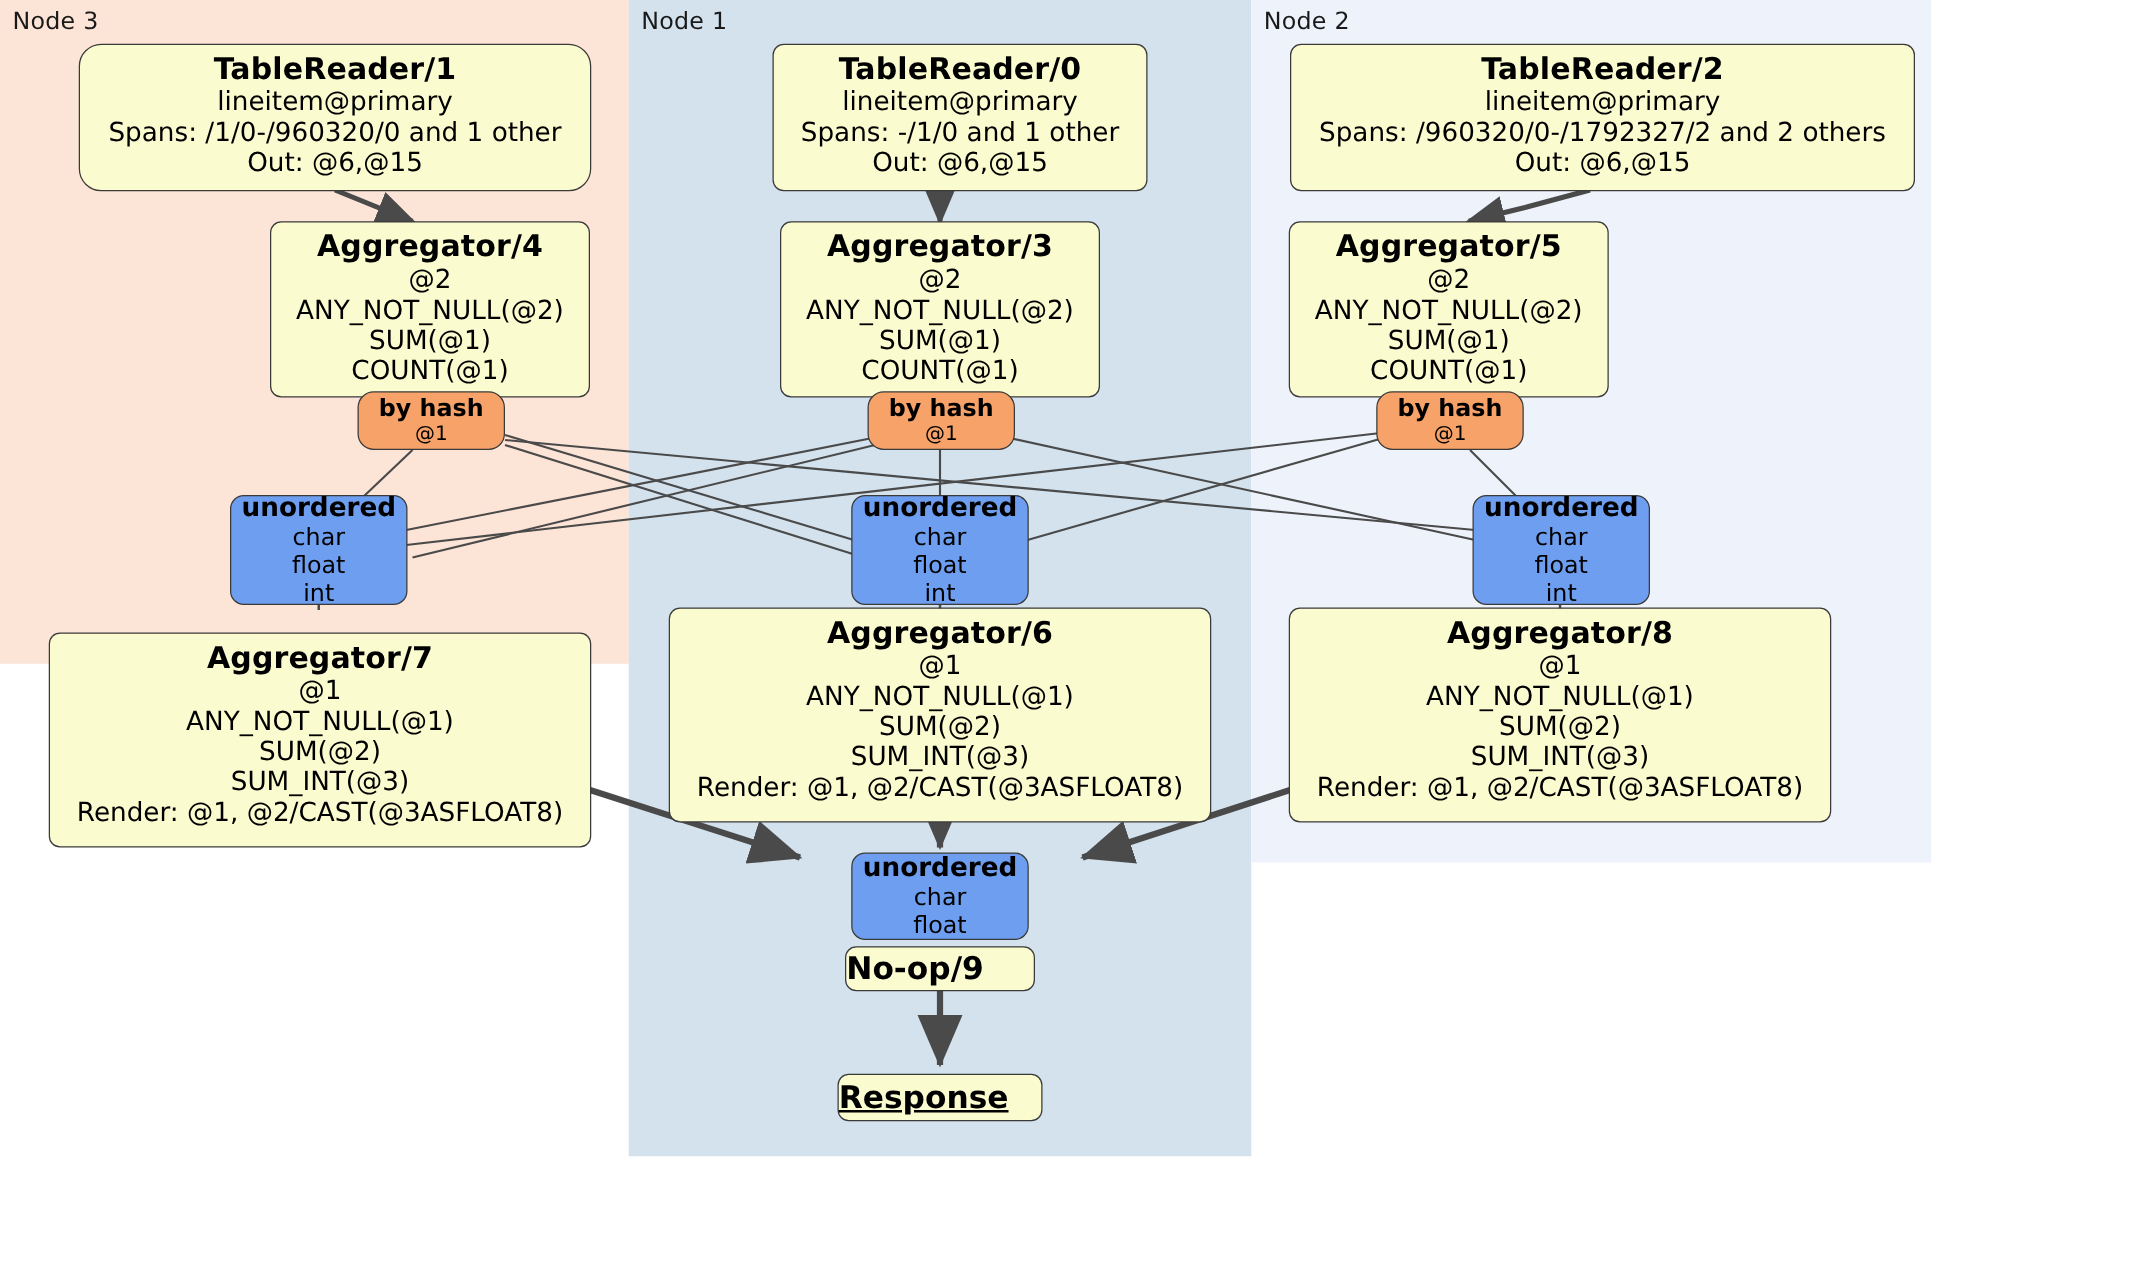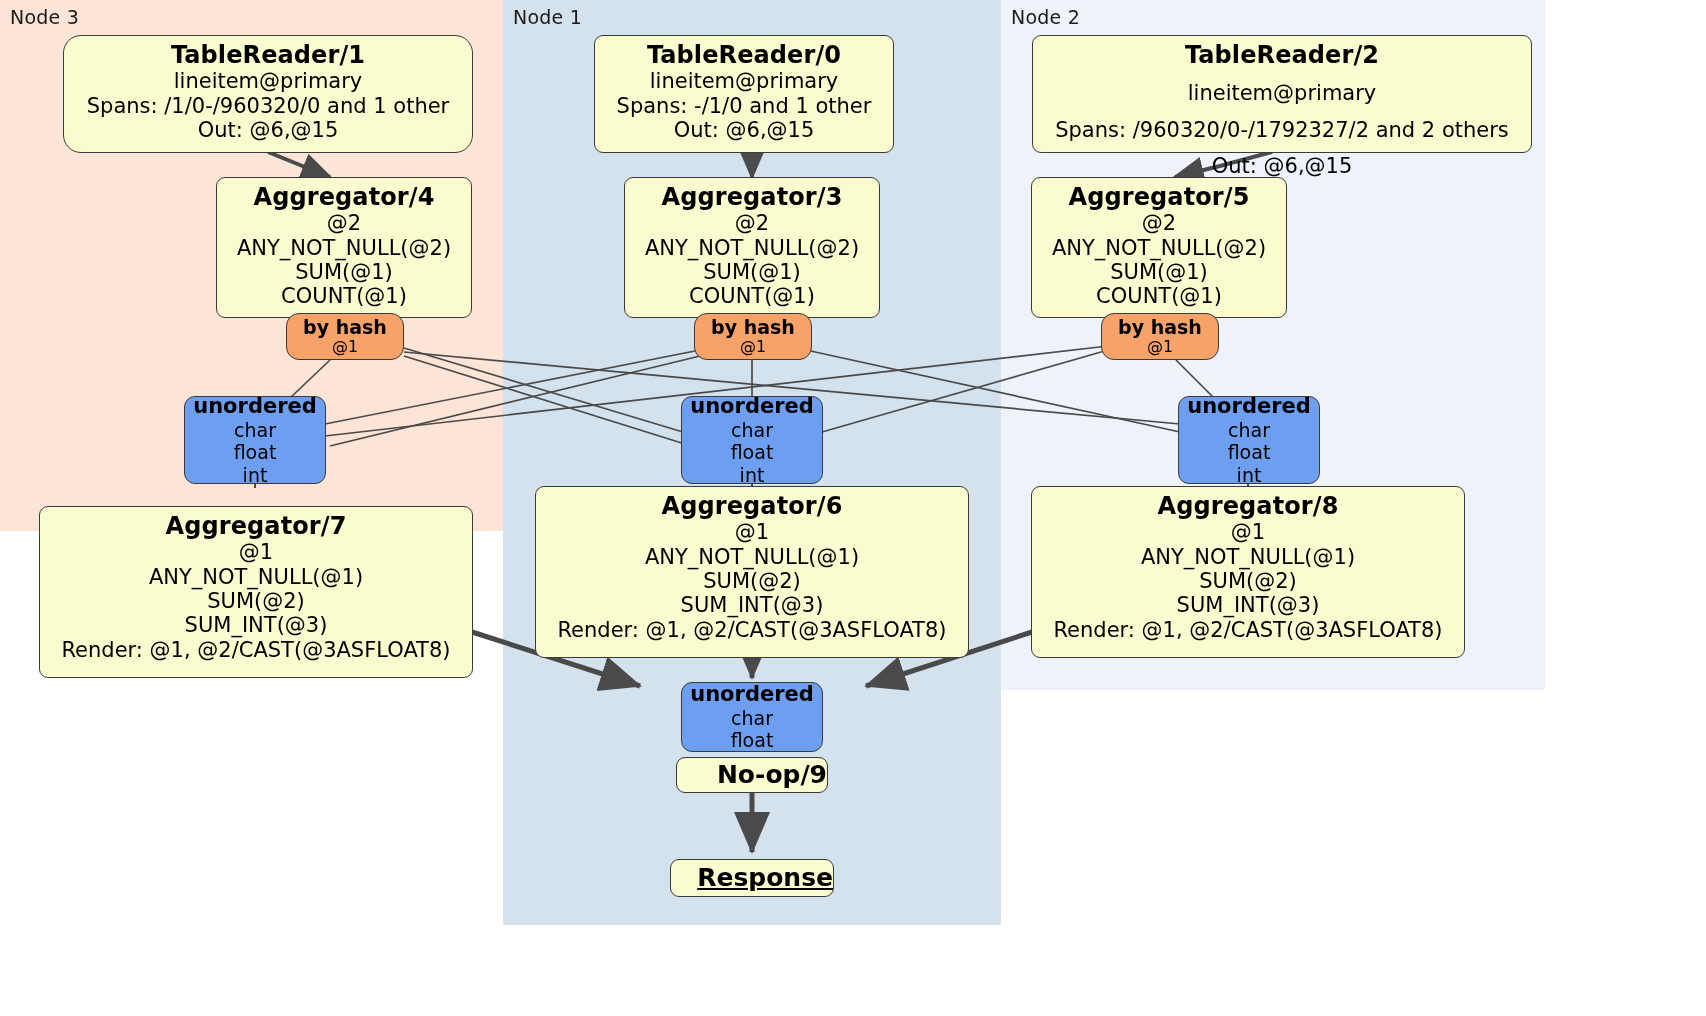--- a/index.html
+++ b/index.html
@@ -30,21 +30,21 @@
   .pill-hash .ln{font-size:16px;color:#000;line-height:1.15;}
 
   .router{position:absolute;box-sizing:border-box;border:1.6px solid #3a3a3a;
        border-radius:11px;background:#6e9ef0;display:flex;flex-direction:column;
        align-items:center;justify-content:center;text-align:left;}
   .router .ttl{font-size:21px;font-weight:bold;color:#000;line-height:1.18;}
   .router .ln{font-size:19px;color:#000;line-height:1.18;}
 
   .small-box{position:absolute;box-sizing:border-box;border:1.6px solid #3a3a3a;
        border-radius:9px;background:#fbfbd0;display:flex;align-items:center;
-       justify-content:flex-end;text-align:center;}
+       justify-content:flex-start;text-align:center;}
   .small-box .ttl{font-size:25px;font-weight:bold;color:#000;line-height:1.1;}
 </style>
 </head>
 <body>
 
 <div id="stage">
 
   <div class="node-panel" style="left:0px;top:0px;width:503px;height:531px;background:#fce4d6;">
     <div class="node-label">Node 3</div>
   </div>
@@ -98,28 +98,28 @@
     <path d="M752,790 L752,852" stroke="#4a4a4a" stroke-width="5" fill="none" marker-end="url(#ahThin)"></path>
   </svg>
 
   <div class="box" style="left:63px;top:35px;width:410px;height:118px;border-radius:18px;">
     <div class="ttl">TableReader/1</div>
     <div class="ln">lineitem@primary</div>
     <div class="ln">Spans: /1/0-/960320/0 and 1 other</div>
     <div class="ln">Out: @6,@15</div>
   </div>
 
-  <div class="box" style="left:594px;top:35px;width:300px;height:118px;">
+  <div class="box" style="left:618px;top:35px;width:300px;height:118px;">
     <div class="ttl">TableReader/0</div>
     <div class="ln">lineitem@primary</div>
     <div class="ln">Spans: -/1/0 and 1 other</div>
     <div class="ln">Out: @6,@15</div>
   </div>
 
-  <div class="box" style="left:1032px;top:35px;width:500px;height:118px;gap:12px;">
+  <div class="box" style="left:1032px;top:35px;width:500px;height:118px;">
     <div class="ttl">TableReader/2</div>
     <div class="ln">lineitem@primary</div>
     <div class="ln">Spans: /960320/0-/1792327/2 and 2 others</div>
     <div class="ln">Out: @6,@15</div>
   </div>
 
   <div class="box" style="left:216px;top:177px;width:256px;height:141px;">
     <div class="ttl">Aggregator/4</div>
     <div class="ln">@2</div>
     <div class="ln">ANY_NOT_NULL(@2)</div>

